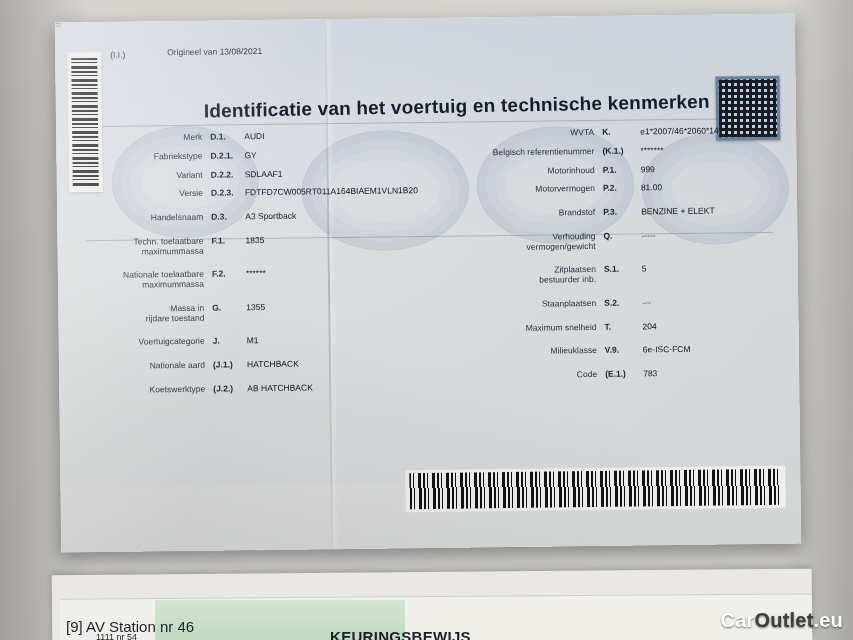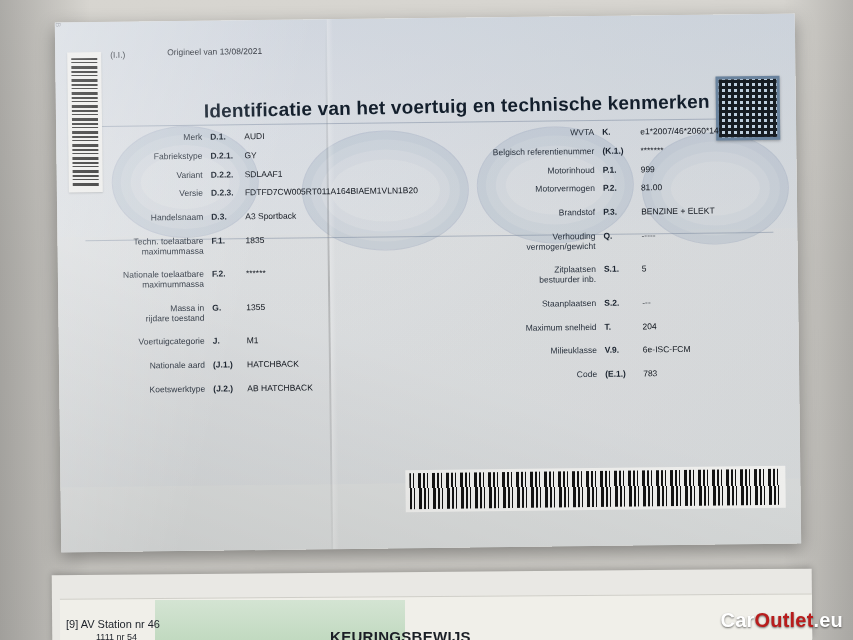--- a/index.html
+++ b/index.html
@@ -270,21 +270,21 @@
     top: 600px;
     width: 250px;
     height: 40px;
     background: linear-gradient(180deg, #cfe2cf, #b9d6b9);
     opacity: .85;
   }
   .addr {
     position: absolute;
     left: 66px;
     top: 618px;
-    font-size: 11px;
+    font-size: 15px;
     color: #1d2229;
   }
   .addr2 {
     position: absolute;
     left: 96px;
     top: 632px;
     font-size: 9px;
     color: #1d2229;
   }
 
@@ -292,21 +292,21 @@
   .watermark {
     position: absolute;
     right: 10px;
     bottom: 8px;
     font-size: 20px;
     font-weight: bold;
     color: #ffffff;
     text-shadow: 0 1px 2px rgba(0,0,0,0.55);
     letter-spacing: .2px;
   }
-  .watermark .accent { color: #b91c1c; }
+  .watermark .accent { color: #404040; }
 </style>
 </head>
 <body>
 
 <div class="photo">
   <div class="backdrop"></div>
   <div class="backdrop-shadow-left"></div>
   <div class="backdrop-shadow-right"></div>
 
   <div class="cert">

